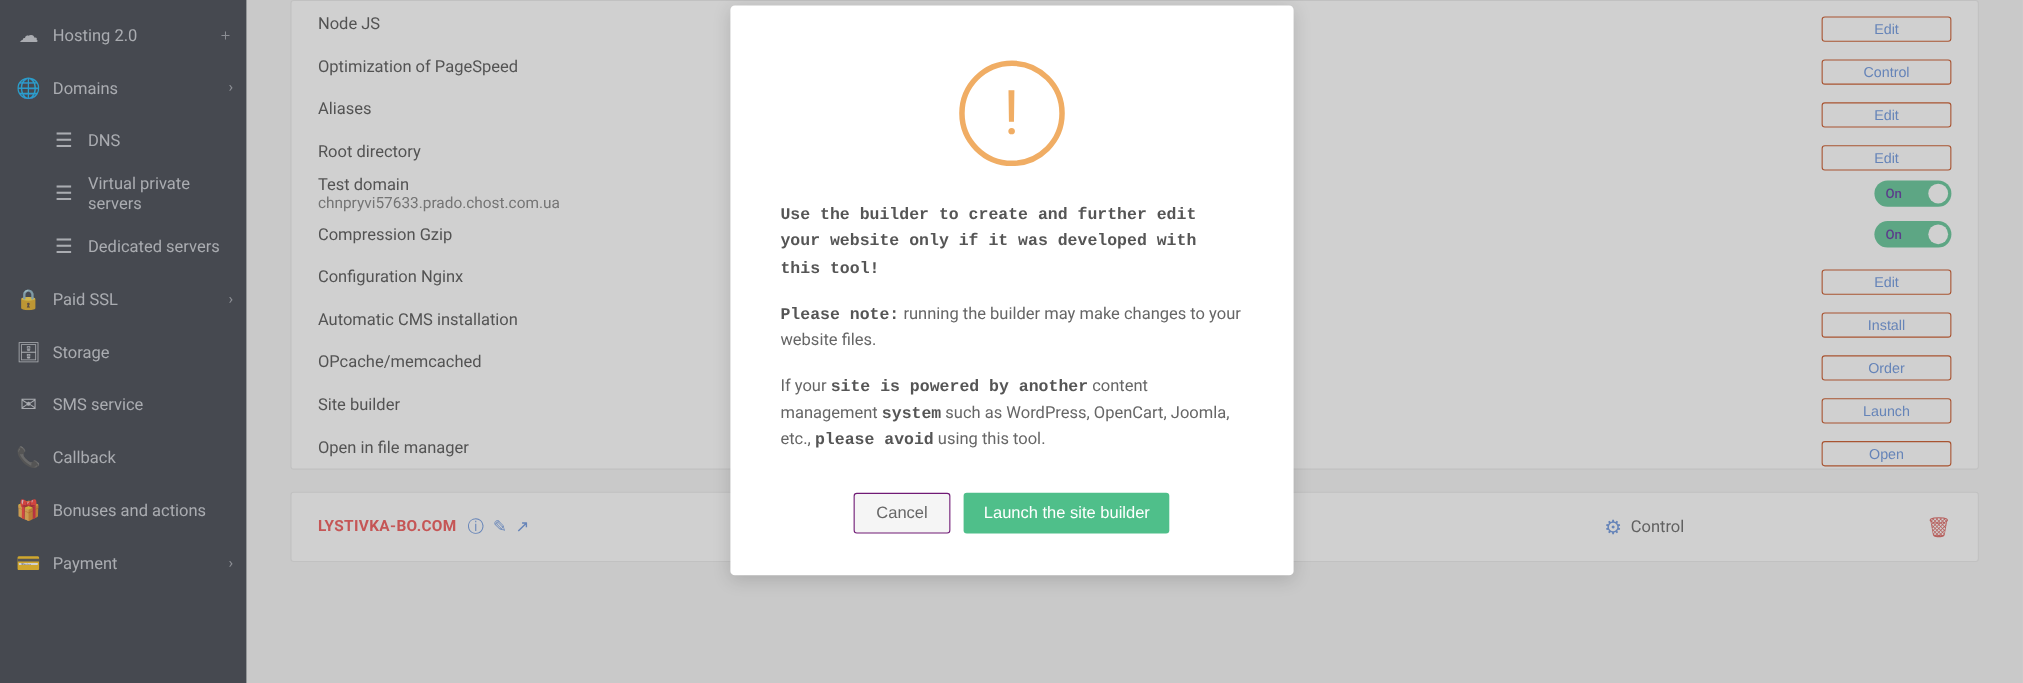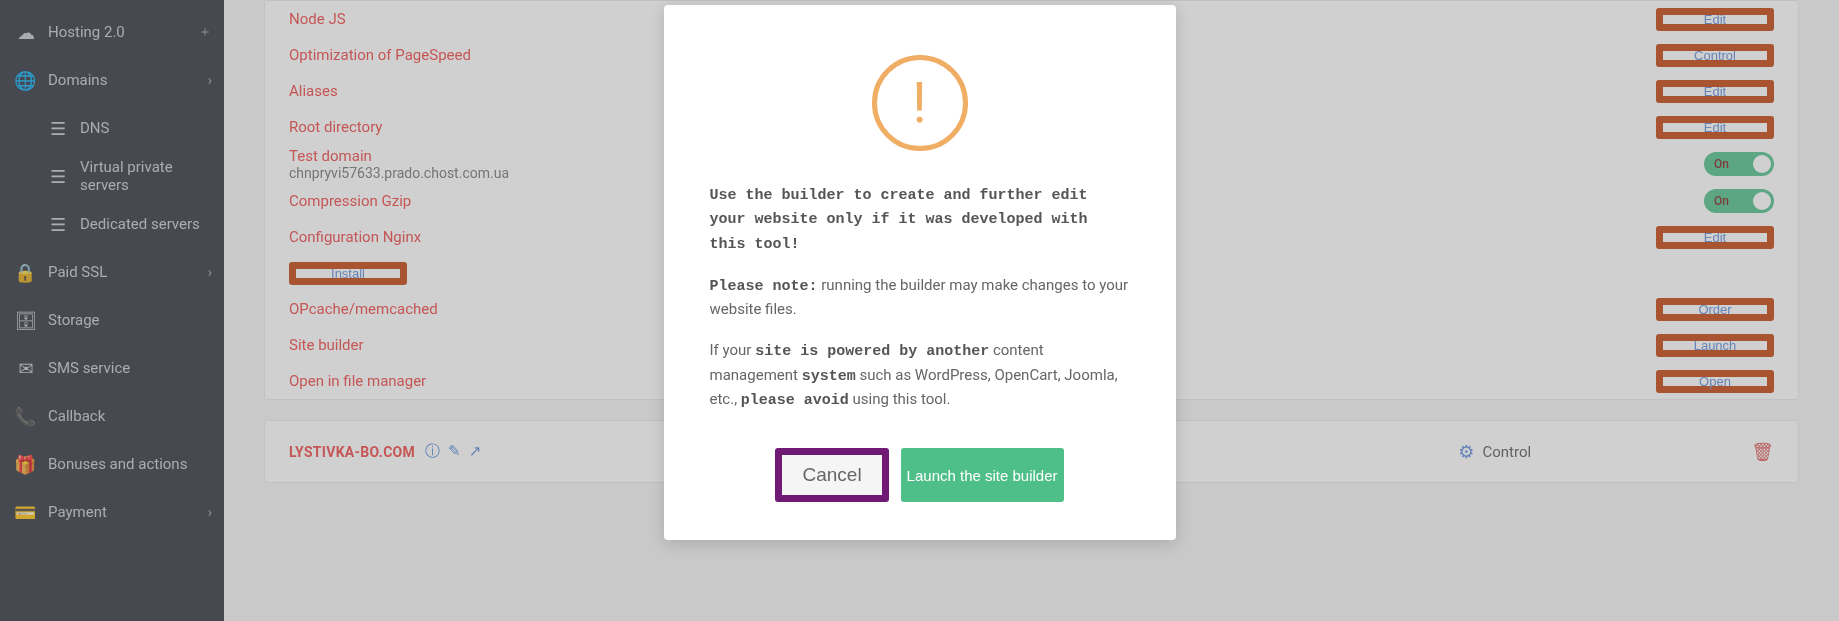--- a/index.html
+++ b/index.html
@@ -53,50 +53,51 @@
     }
     .panel-body { padding: 0; }
     .row {
       display: flex;
       align-items: center;
       min-height: 36px;
       padding: 2px 24px;
     }
     .row-label {
       flex: 1;
-      color: #ef4444;
+      color: #404040;
       font-size: 15px;
     }
     .row-sublink {
       color: #737373;
       font-size: 14px;
     }
     .row-actions { display: flex; align-items: center; gap: 8px; }
     .btn-outline {
       min-width: 118px;
       height: 23px;
       background: #fff;
-      border: 7px solid #c2410c;
+      border: 1px solid #c2410c;
       color: #5c8bdb;
       border-radius: 3px;
       font-size: 13px;
       cursor: pointer;
       display: inline-flex;
       align-items: center;
       justify-content: center;
+      margin-top: 12px;
     }
     .toggle {
       width: 70px; height: 24px;
       background: #4fbf8a;
       border-radius: 14px;
       position: relative;
       display: flex;
       align-items: center;
       padding: 0 10px;
-      color: #7f1d1d;
+      color: #4c1d95;
       font-size: 12px;
       font-weight: 500;
       cursor: pointer;
     }
     .toggle::after {
       content: "";
       position: absolute;
       right: 3px; top: 3px;
       width: 18px; height: 18px;
       background: #fff;
@@ -185,32 +186,32 @@
     }
     .modal-text b { color: #555; font-weight: 700; font-family: Liberation Mono, monospace; }
     .modal-actions {
       display: flex;
       gap: 12px;
       justify-content: center;
       margin-top: 36px;
     }
     .btn-cancel {
       background: #f5f5f5;
-      border: 7px solid #701a75;
+      border: 1px solid #701a75;
       color: #666;
       padding: 9px 20px;
       border-radius: 3px;
-      font-size: 19px;
+      font-size: 15px;
       cursor: pointer;
     }
     .btn-launch {
       background: #4fbf8a;
       border: none;
       color: #fff;
-      padding: 10px 6px;
+      padding: 10px 18px;
       border-radius: 3px;
       font-size: 15px;
       cursor: pointer;
     }
   </style>
 </head>
 <body>
 
 <div class="sidebar">
     <div class="sidebar-item">
@@ -317,20 +318,23 @@
         </div>
         <div class="row">
           <div style="flex: 1 1 0%;">
             <div class="row-label">Configuration Nginx</div>
           </div>
           <div class="row-actions">
             <button class="btn-outline">Edit</button>
           </div>
         </div>
         <div class="row">
+          <div style="flex: 1 1 0%;">
+            <div class="row-label">Automatic CMS installation</div>
+          </div>
           <div class="row-actions">
             <button class="btn-outline">Install</button>
           </div>
         </div>
         <div class="row">
           <div style="flex: 1 1 0%;">
             <div class="row-label">OPcache/memcached</div>
           </div>
           <div class="row-actions">
             <button class="btn-outline">Order</button>

